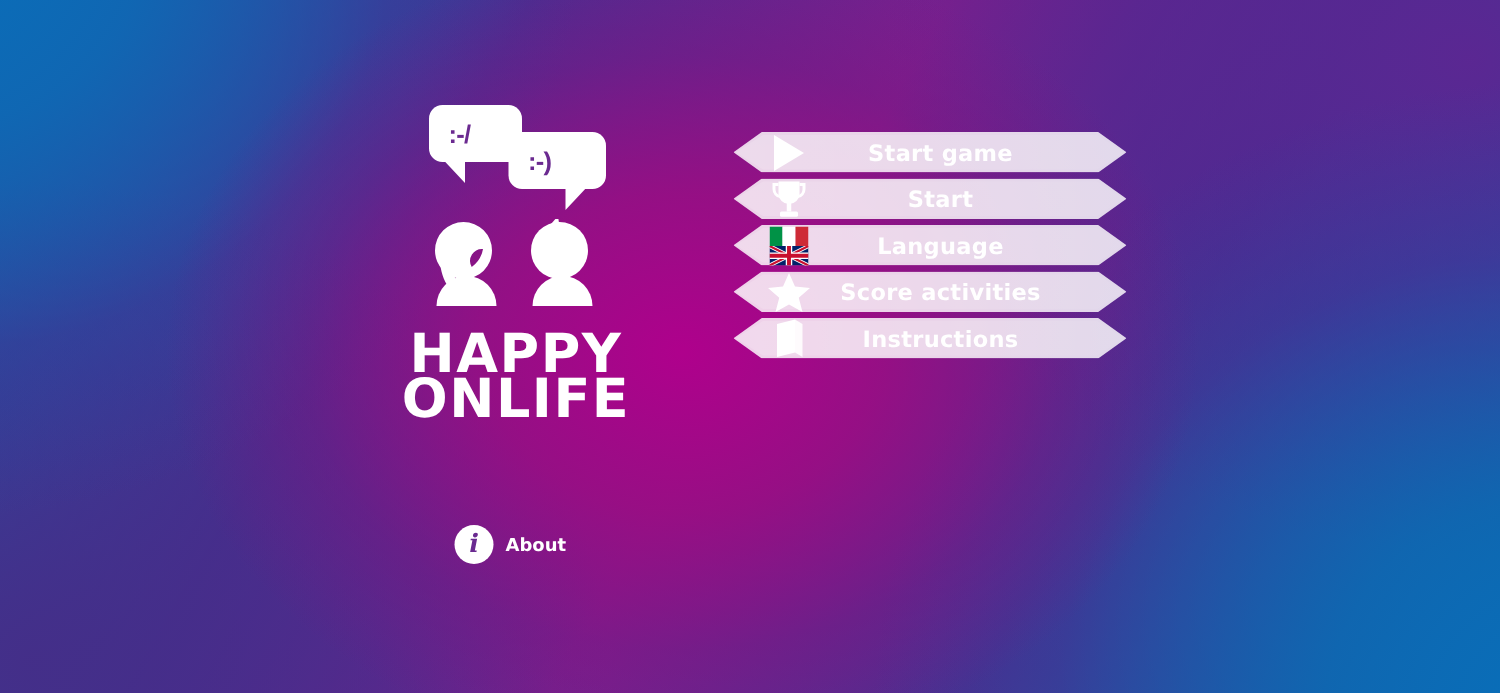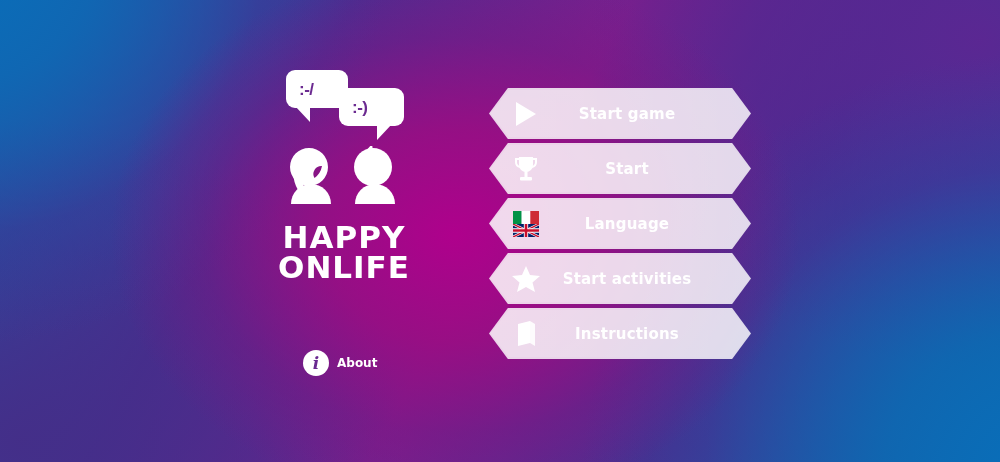--- a/index.html
+++ b/index.html
@@ -82,21 +82,21 @@
     margin-top: 14px;
     margin-left: 2px;
   }
 
   .wordmark {
     margin-top: 18px;
     text-align: center;
     color: #fff;
     font-family: "DejaVu Sans", sans-serif;
     font-weight: 700;
-    font-size: 31px;
+    font-size: 36px;
     line-height: 30px;
     letter-spacing: 1px;
   }
   .wordmark div { white-space: nowrap; }
 
   
   #about {
     position: absolute;
     left: 303px;
     top: 350px;
@@ -126,21 +126,21 @@
 
   
   #menu {
     position: absolute;
     left: 489px;
     top: 88px;
     width: 262px;
   }
   .menu-item {
     position: relative;
-    height: 51px;
+    height: 27px;
     margin-bottom: 4px;
     cursor: pointer;
   }
   .btn-shape {
     position: absolute;
     inset: 0;
     clip-path: polygon(0% 50%, 7.2% 0%, 92.8% 0%, 100% 50%, 92.8% 100%, 7.2% 100%);
     background: rgba(255,255,255,0.82);
   }
   .btn-inner {
@@ -293,21 +293,21 @@
 
     <div class="menu-item">
       <div class="btn-shape"></div>
       <div class="btn-inner"></div>
       <div class="btn-content">
         <span class="btn-icon">
           <svg width="28" height="28" viewBox="0 0 28 28">
             <polygon points="14,1 18,10 28,11 20.5,17.5 23,27 14,22 5,27 7.5,17.5 0,11 10,10" fill="#fff"></polygon>
           </svg>
         </span>
-        <span class="btn-label">Start activities</span>
+        <span class="btn-label">Score activities</span>
       </div>
     </div>
 
     <div class="menu-item">
       <div class="btn-shape"></div>
       <div class="btn-inner"></div>
       <div class="btn-content">
         <span class="btn-icon">
           <svg width="24" height="28" viewBox="0 0 24 28">
             <path d="M4,4 L16,1 L16,23 L4,26 Z" fill="#fff"></path>

